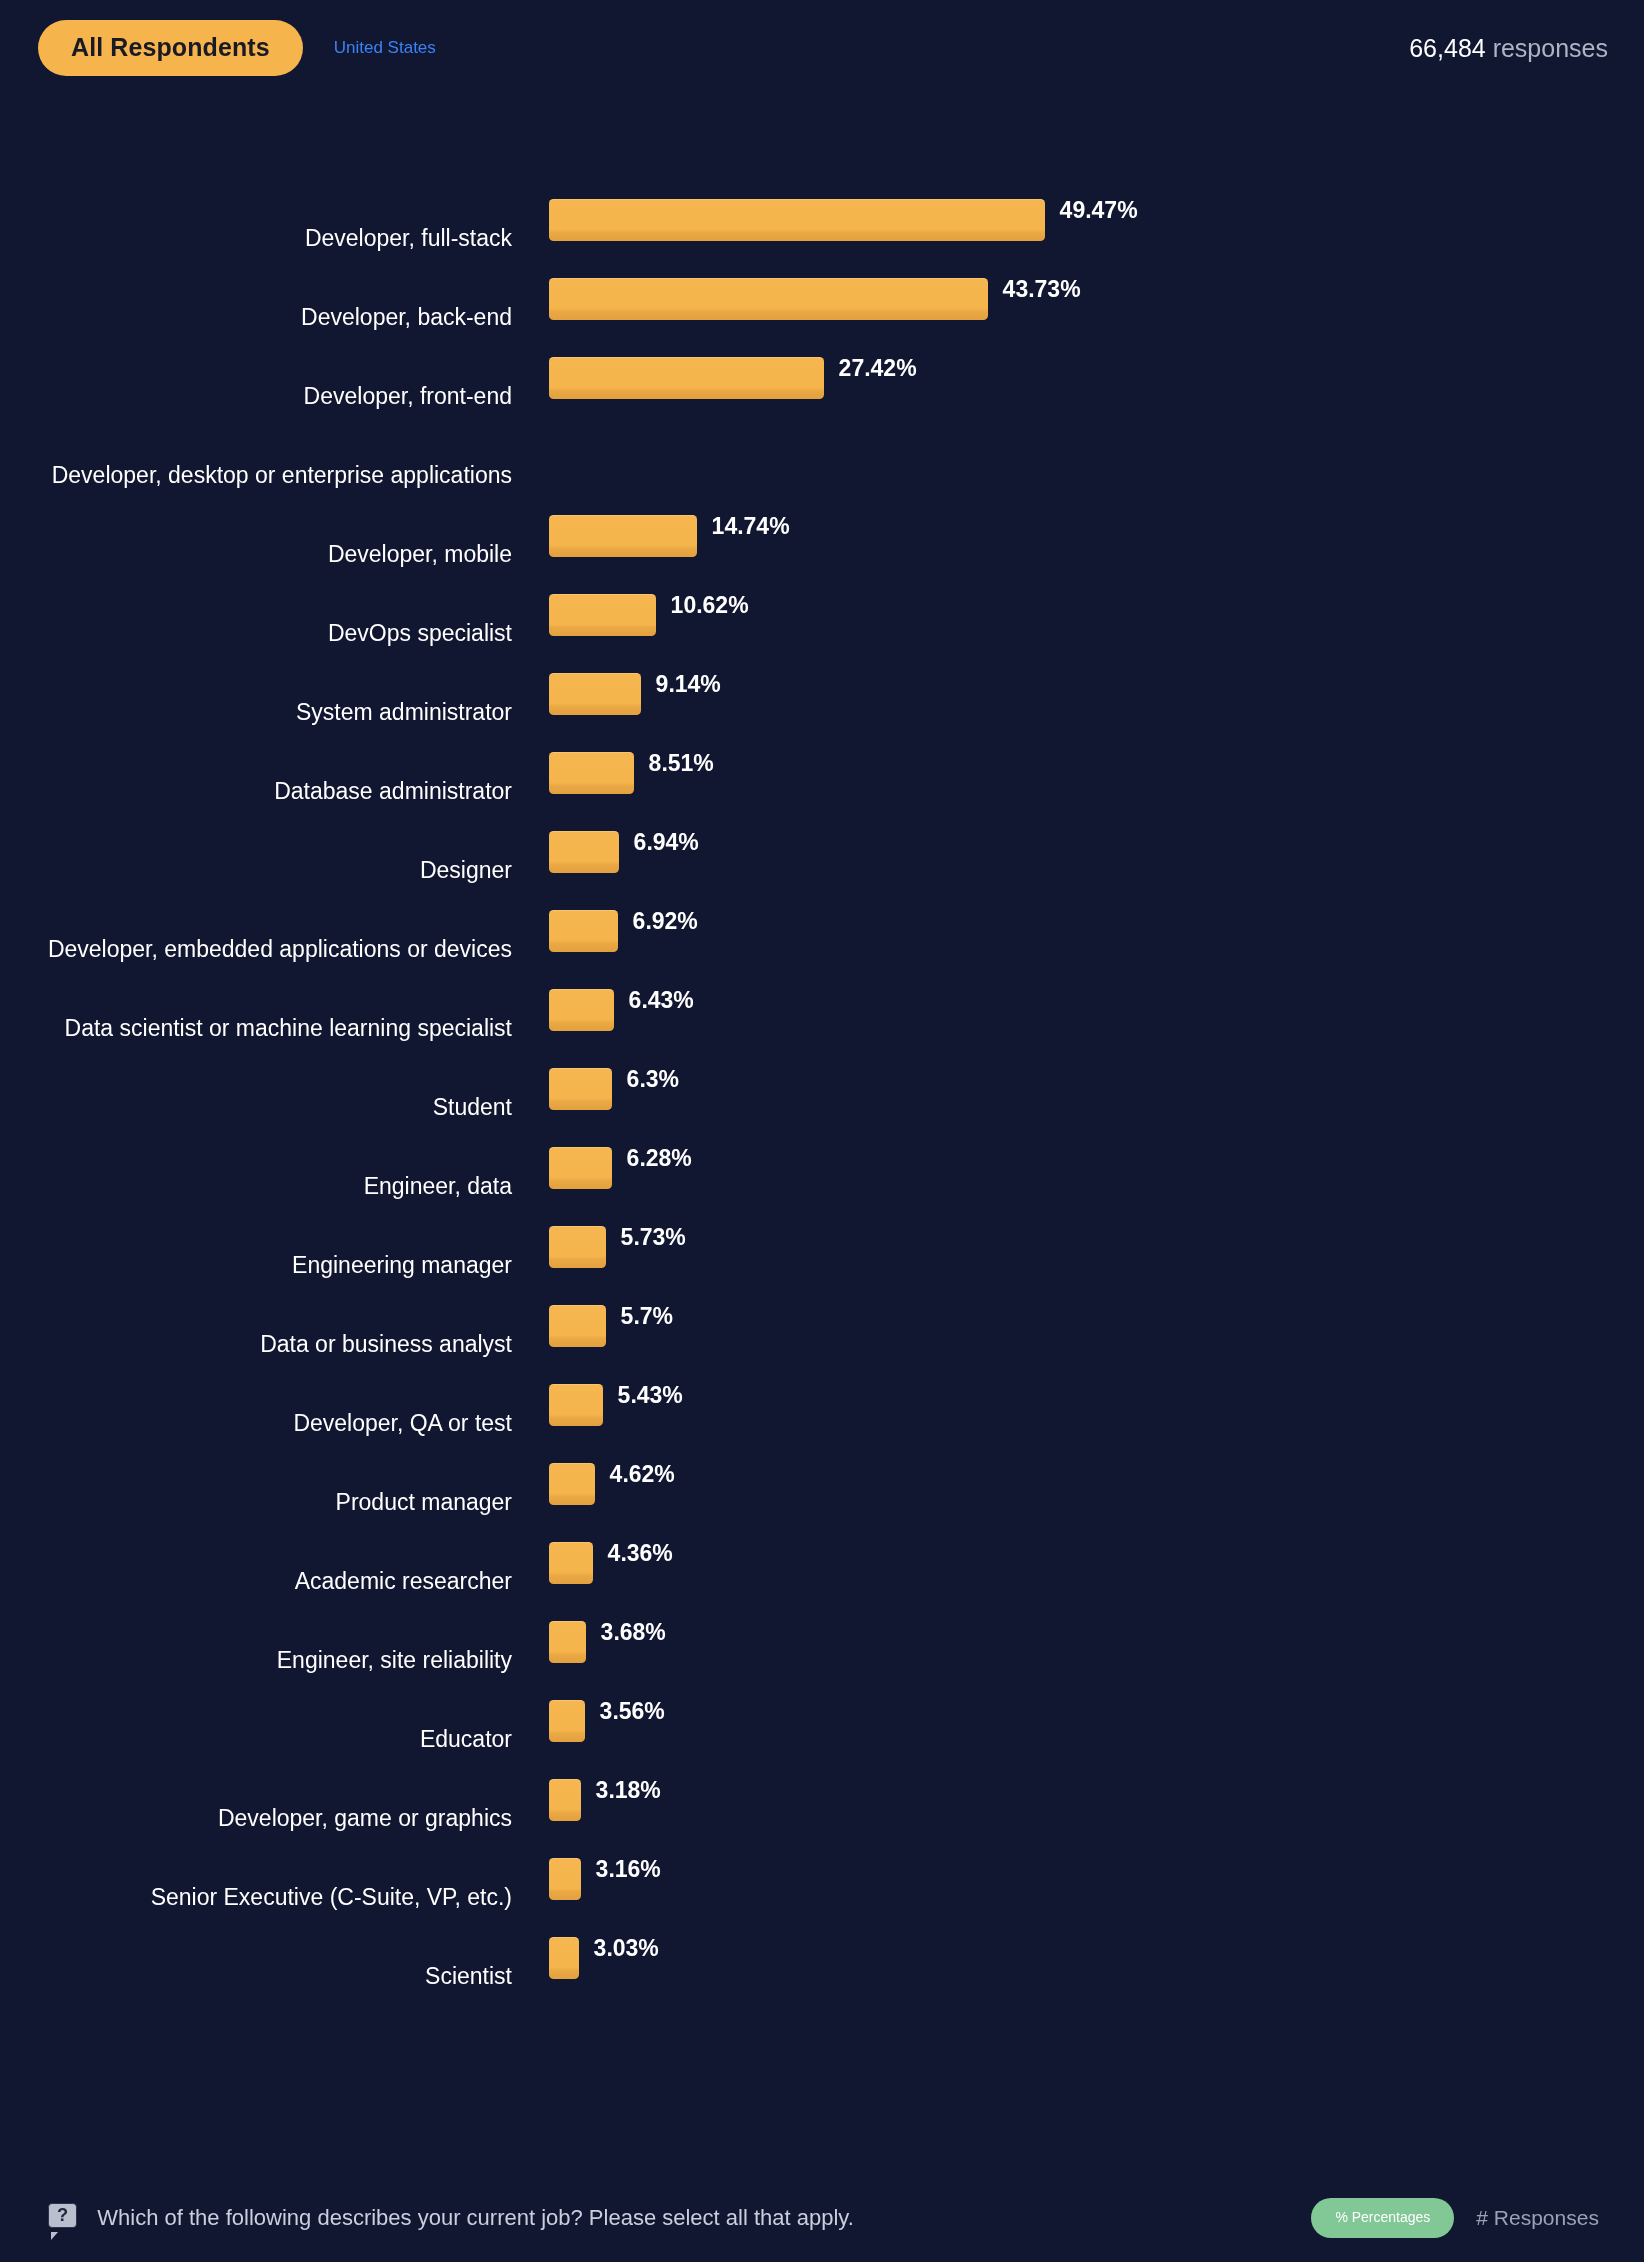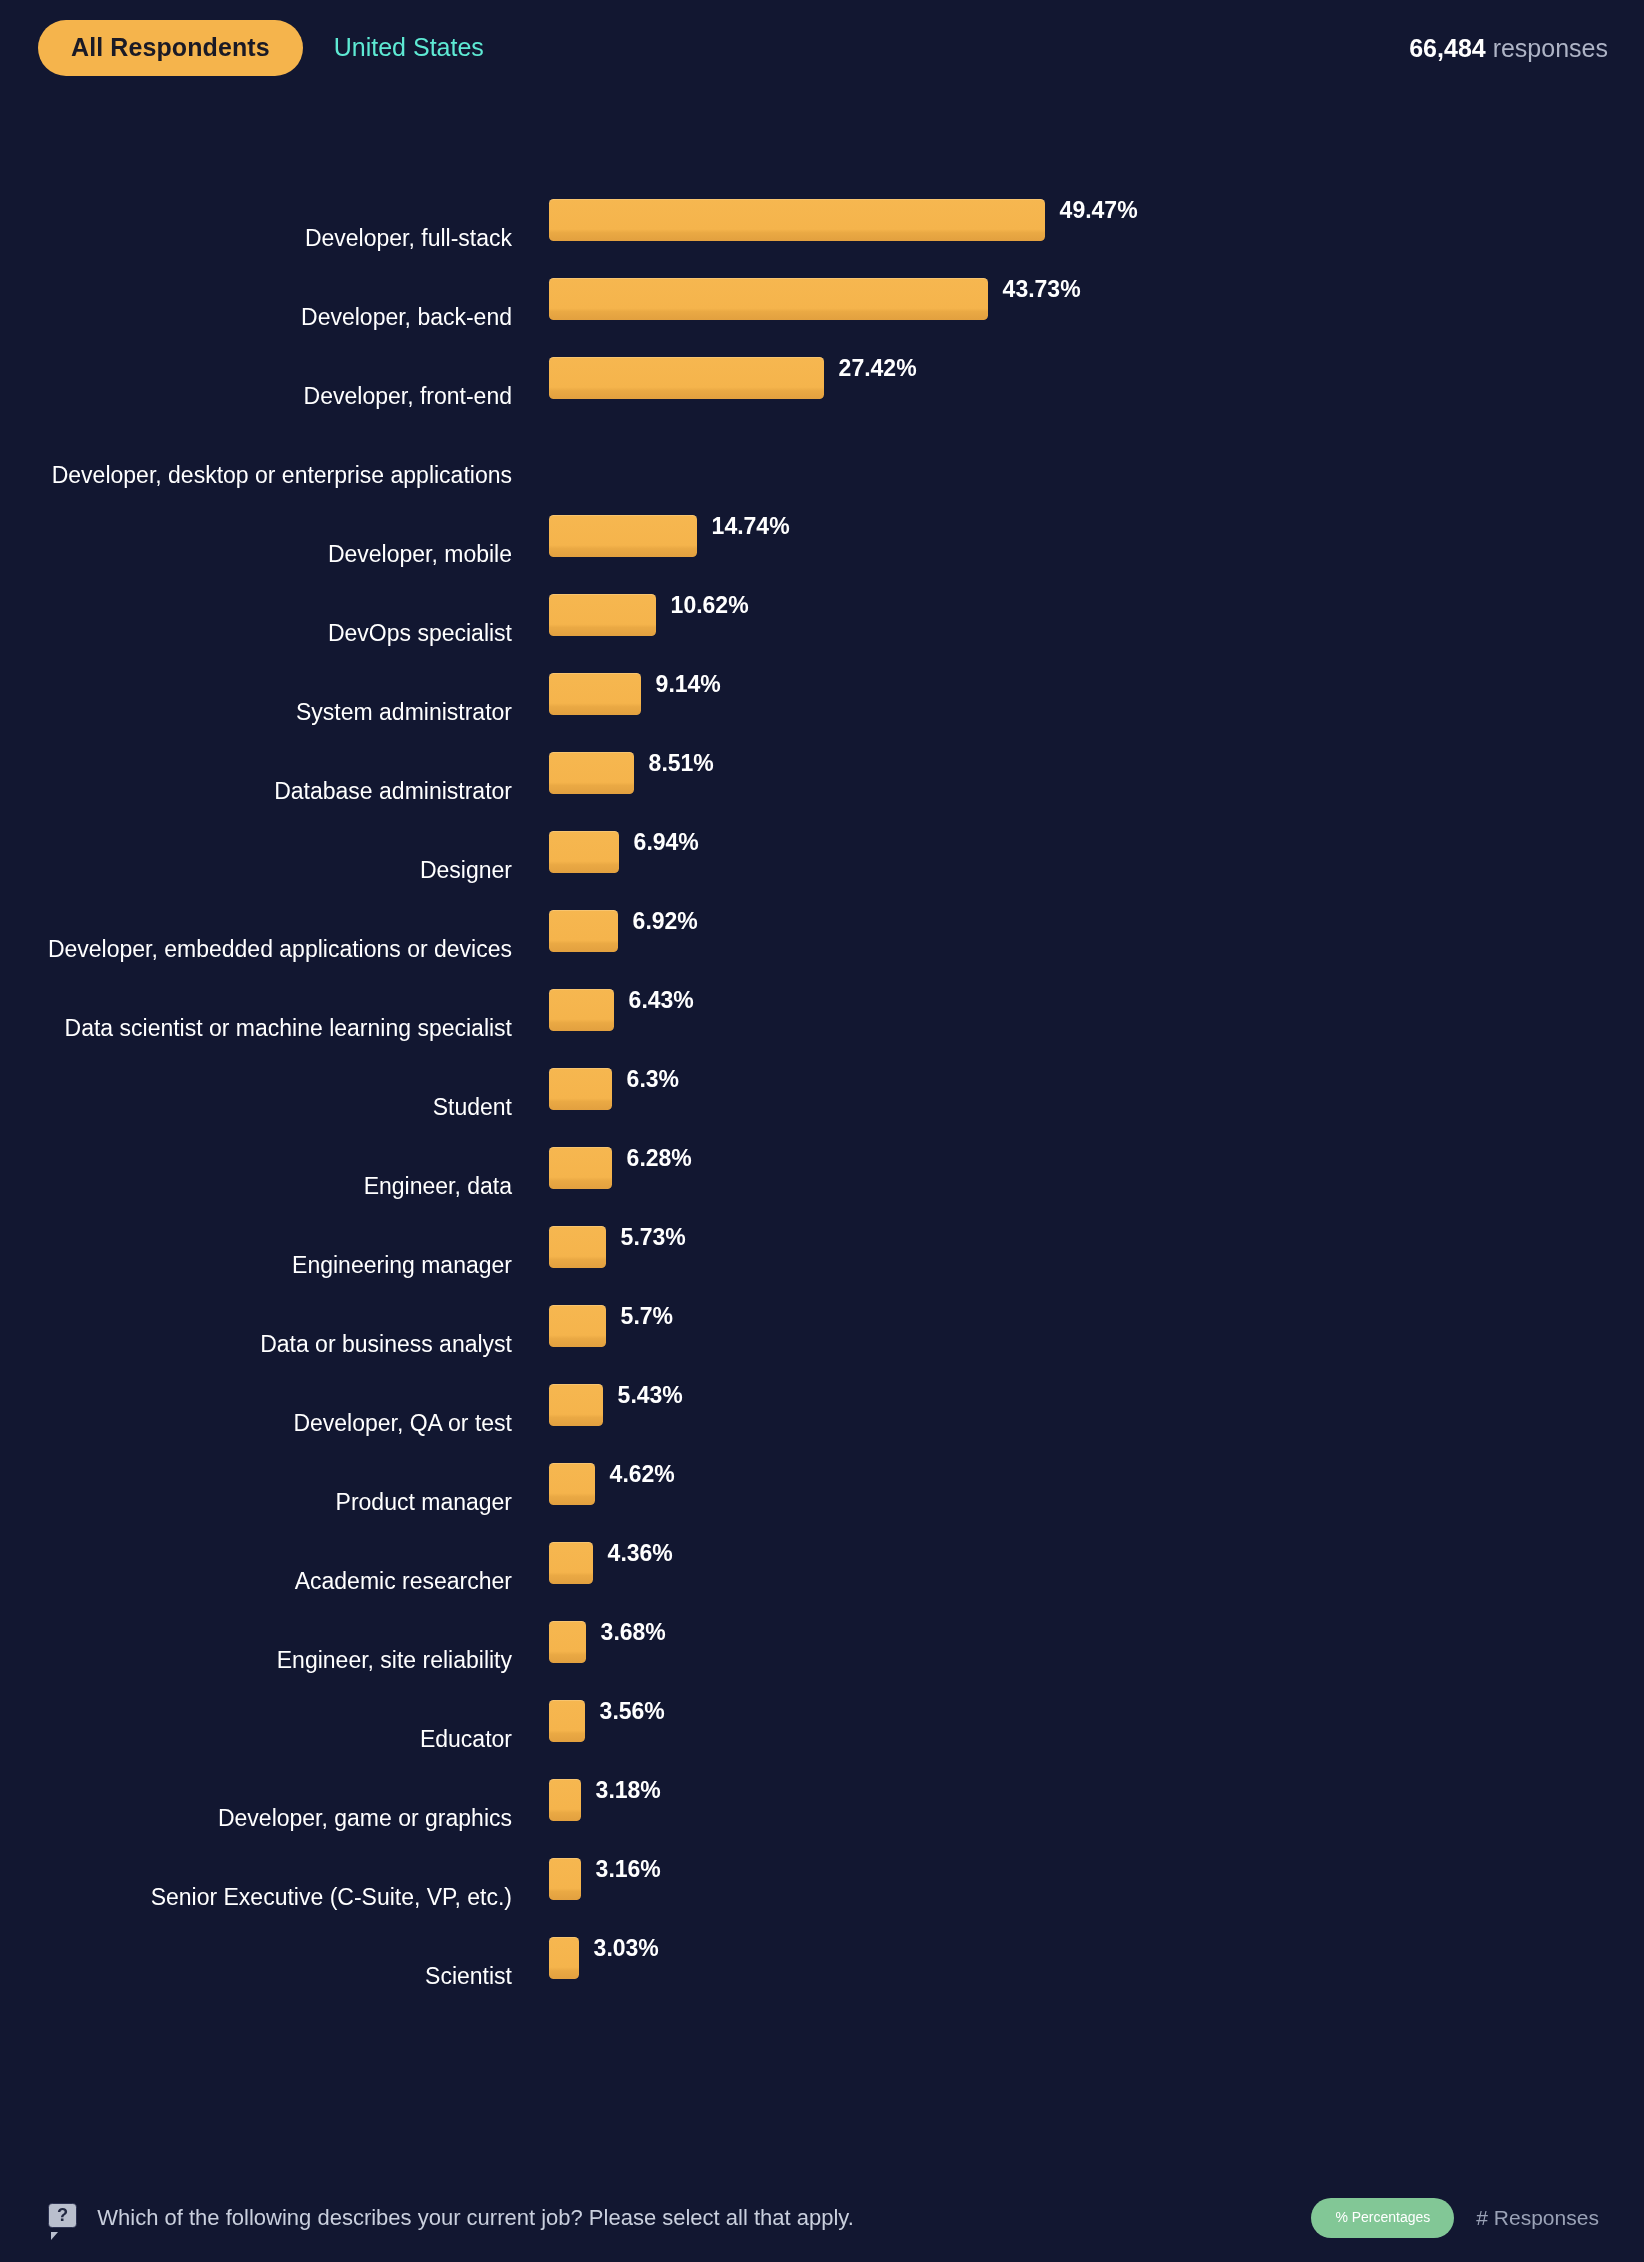--- a/index.html
+++ b/index.html
@@ -39,37 +39,37 @@
     color: #1a1a26;
     font-size: 25px;
     font-weight: 700;
     padding: 14.6px 33px 16.4px 33px;
     border-radius: 37px;
     letter-spacing: 0.1px;
     line-height: 1;
     white-space: nowrap;
   }
   .seg-plain {
-    color: #5eead4;
-    font-size: 25px;
+    color: #3b82f6;
+    font-size: 17px;
     font-weight: 400;
     padding: 14.6px 31px 16.4px 31px;
     line-height: 1;
     white-space: nowrap;
   }
   .responses {
     margin-left: auto;
     font-size: 25px;
     color: #aeb4c6;
     white-space: nowrap;
     line-height: 1;
   }
   .responses .count {
     color: #ffffff;
-    font-weight: 700;
+    font-weight: 400;
   }
 
   
   .chart {
     position: absolute;
     top: 199px;
     left: 0;
     width: 1390px;
   }
   .row {

